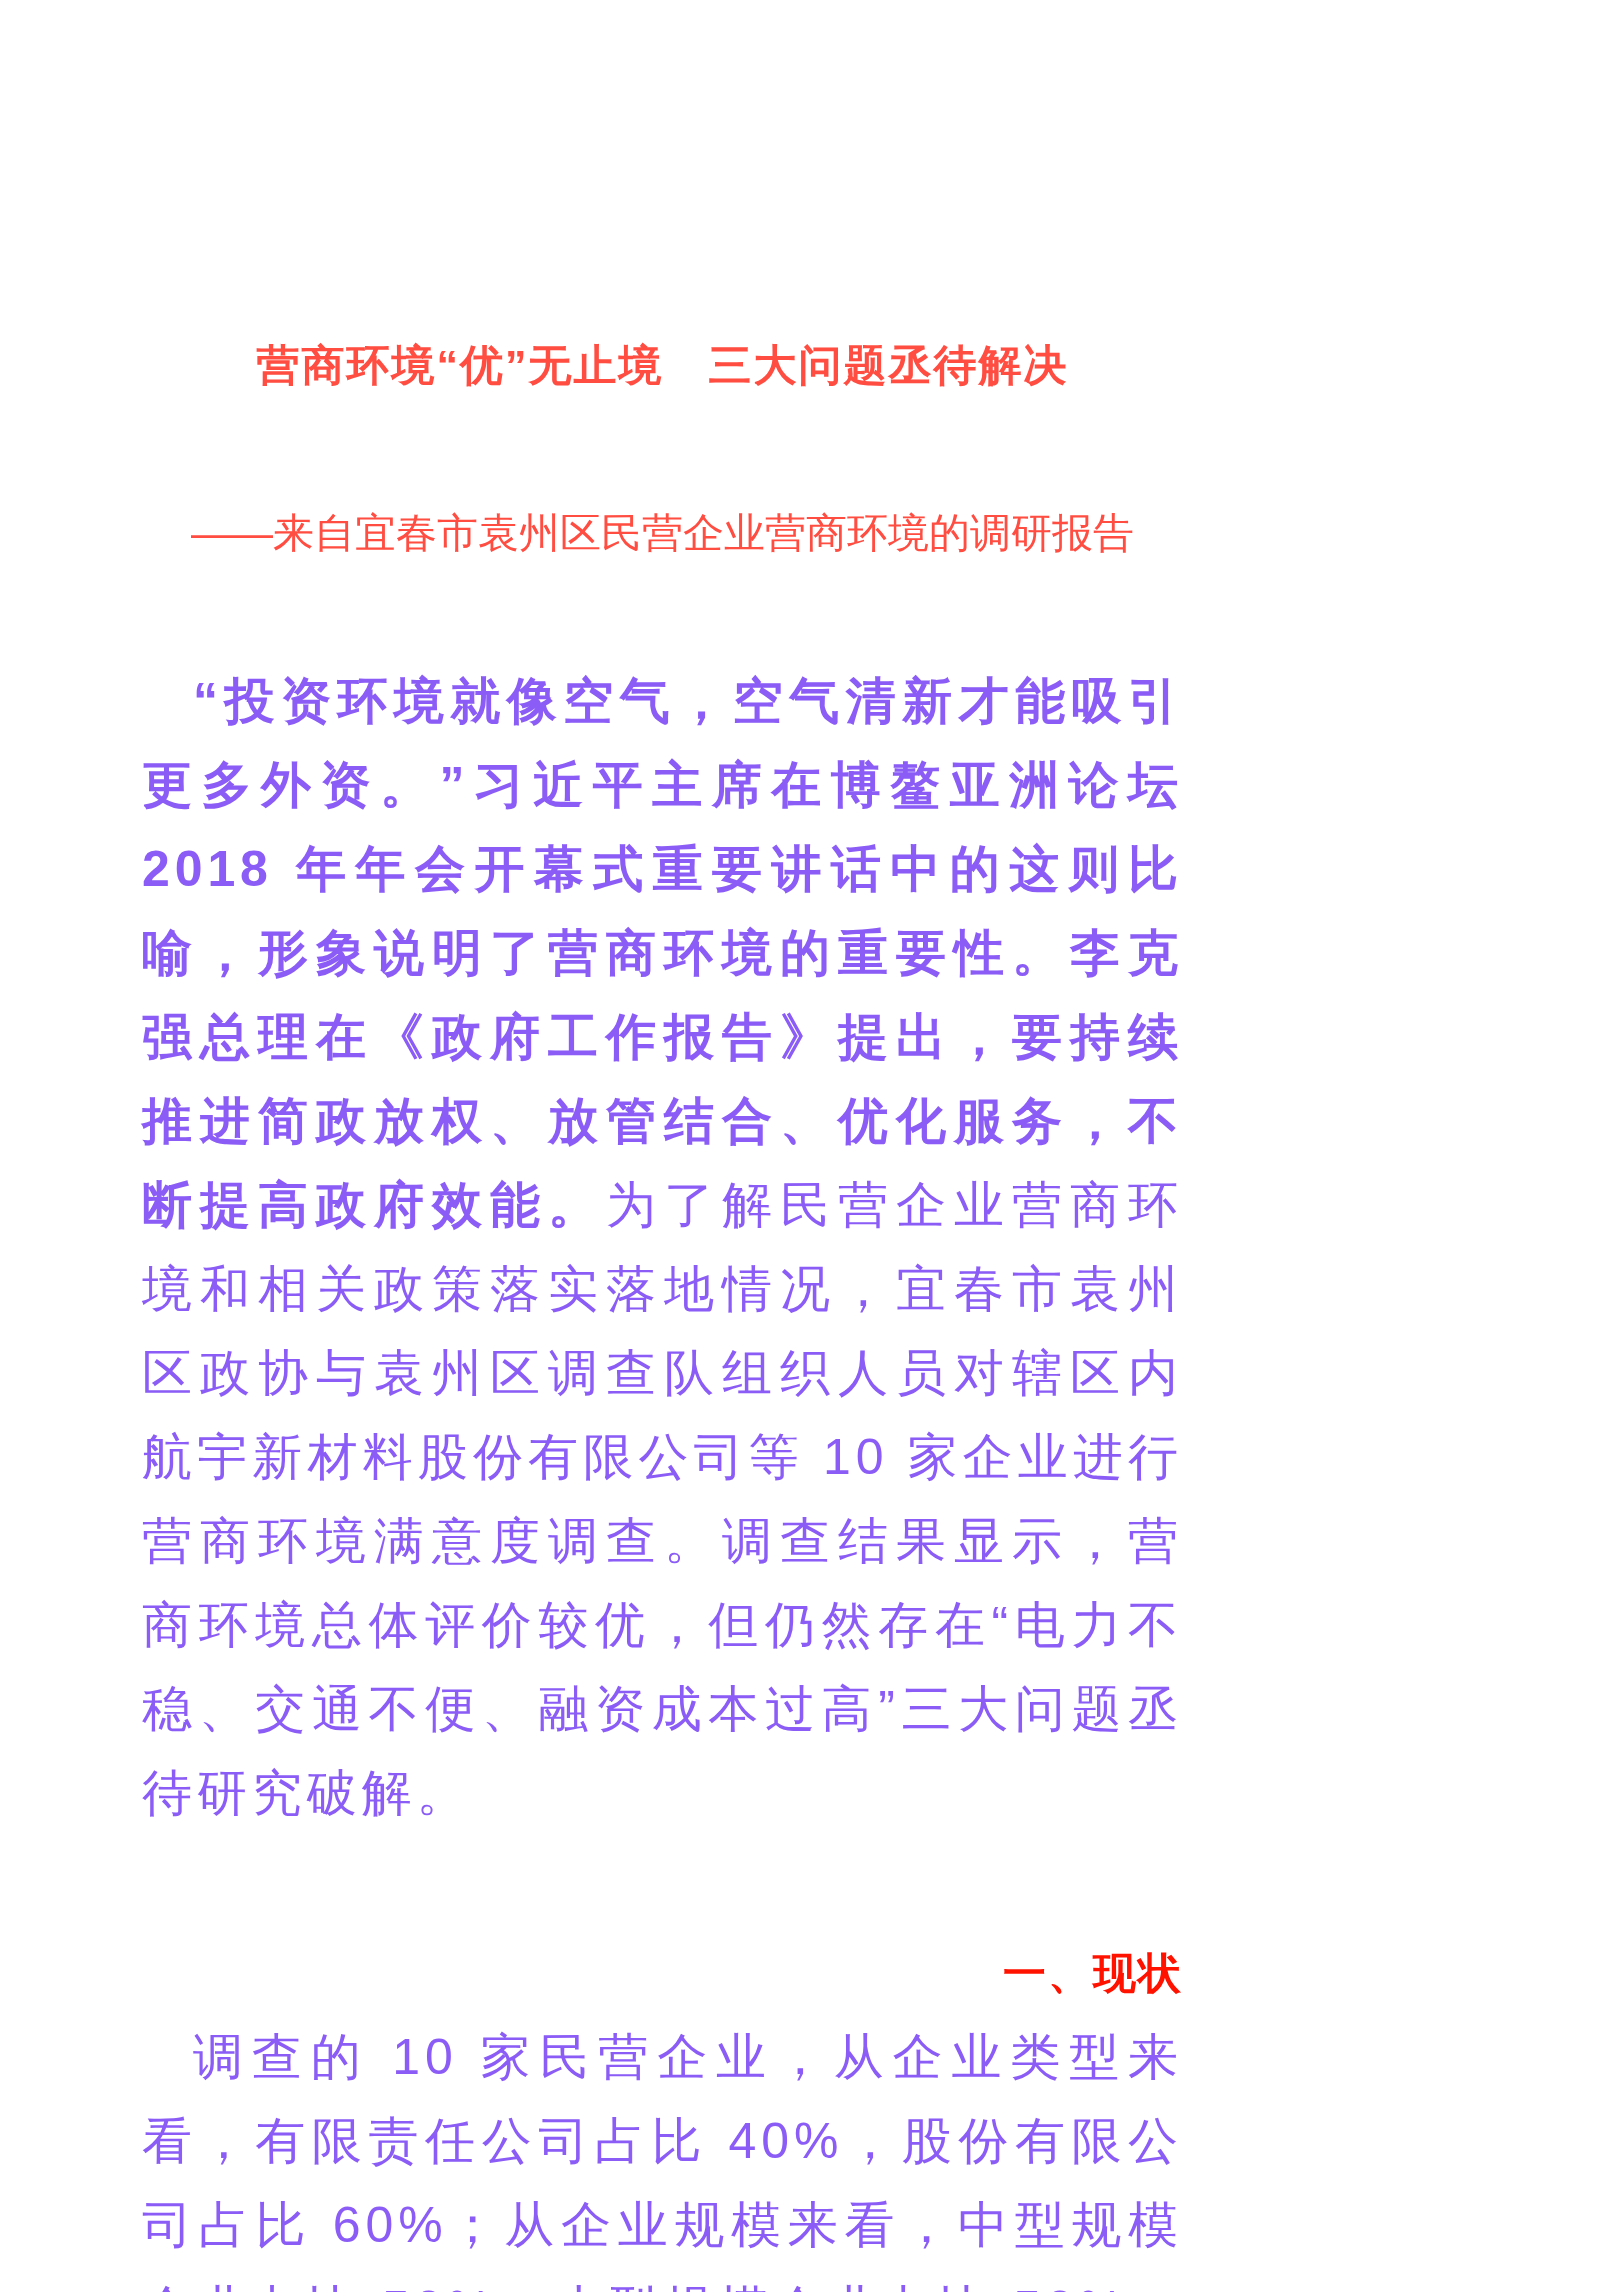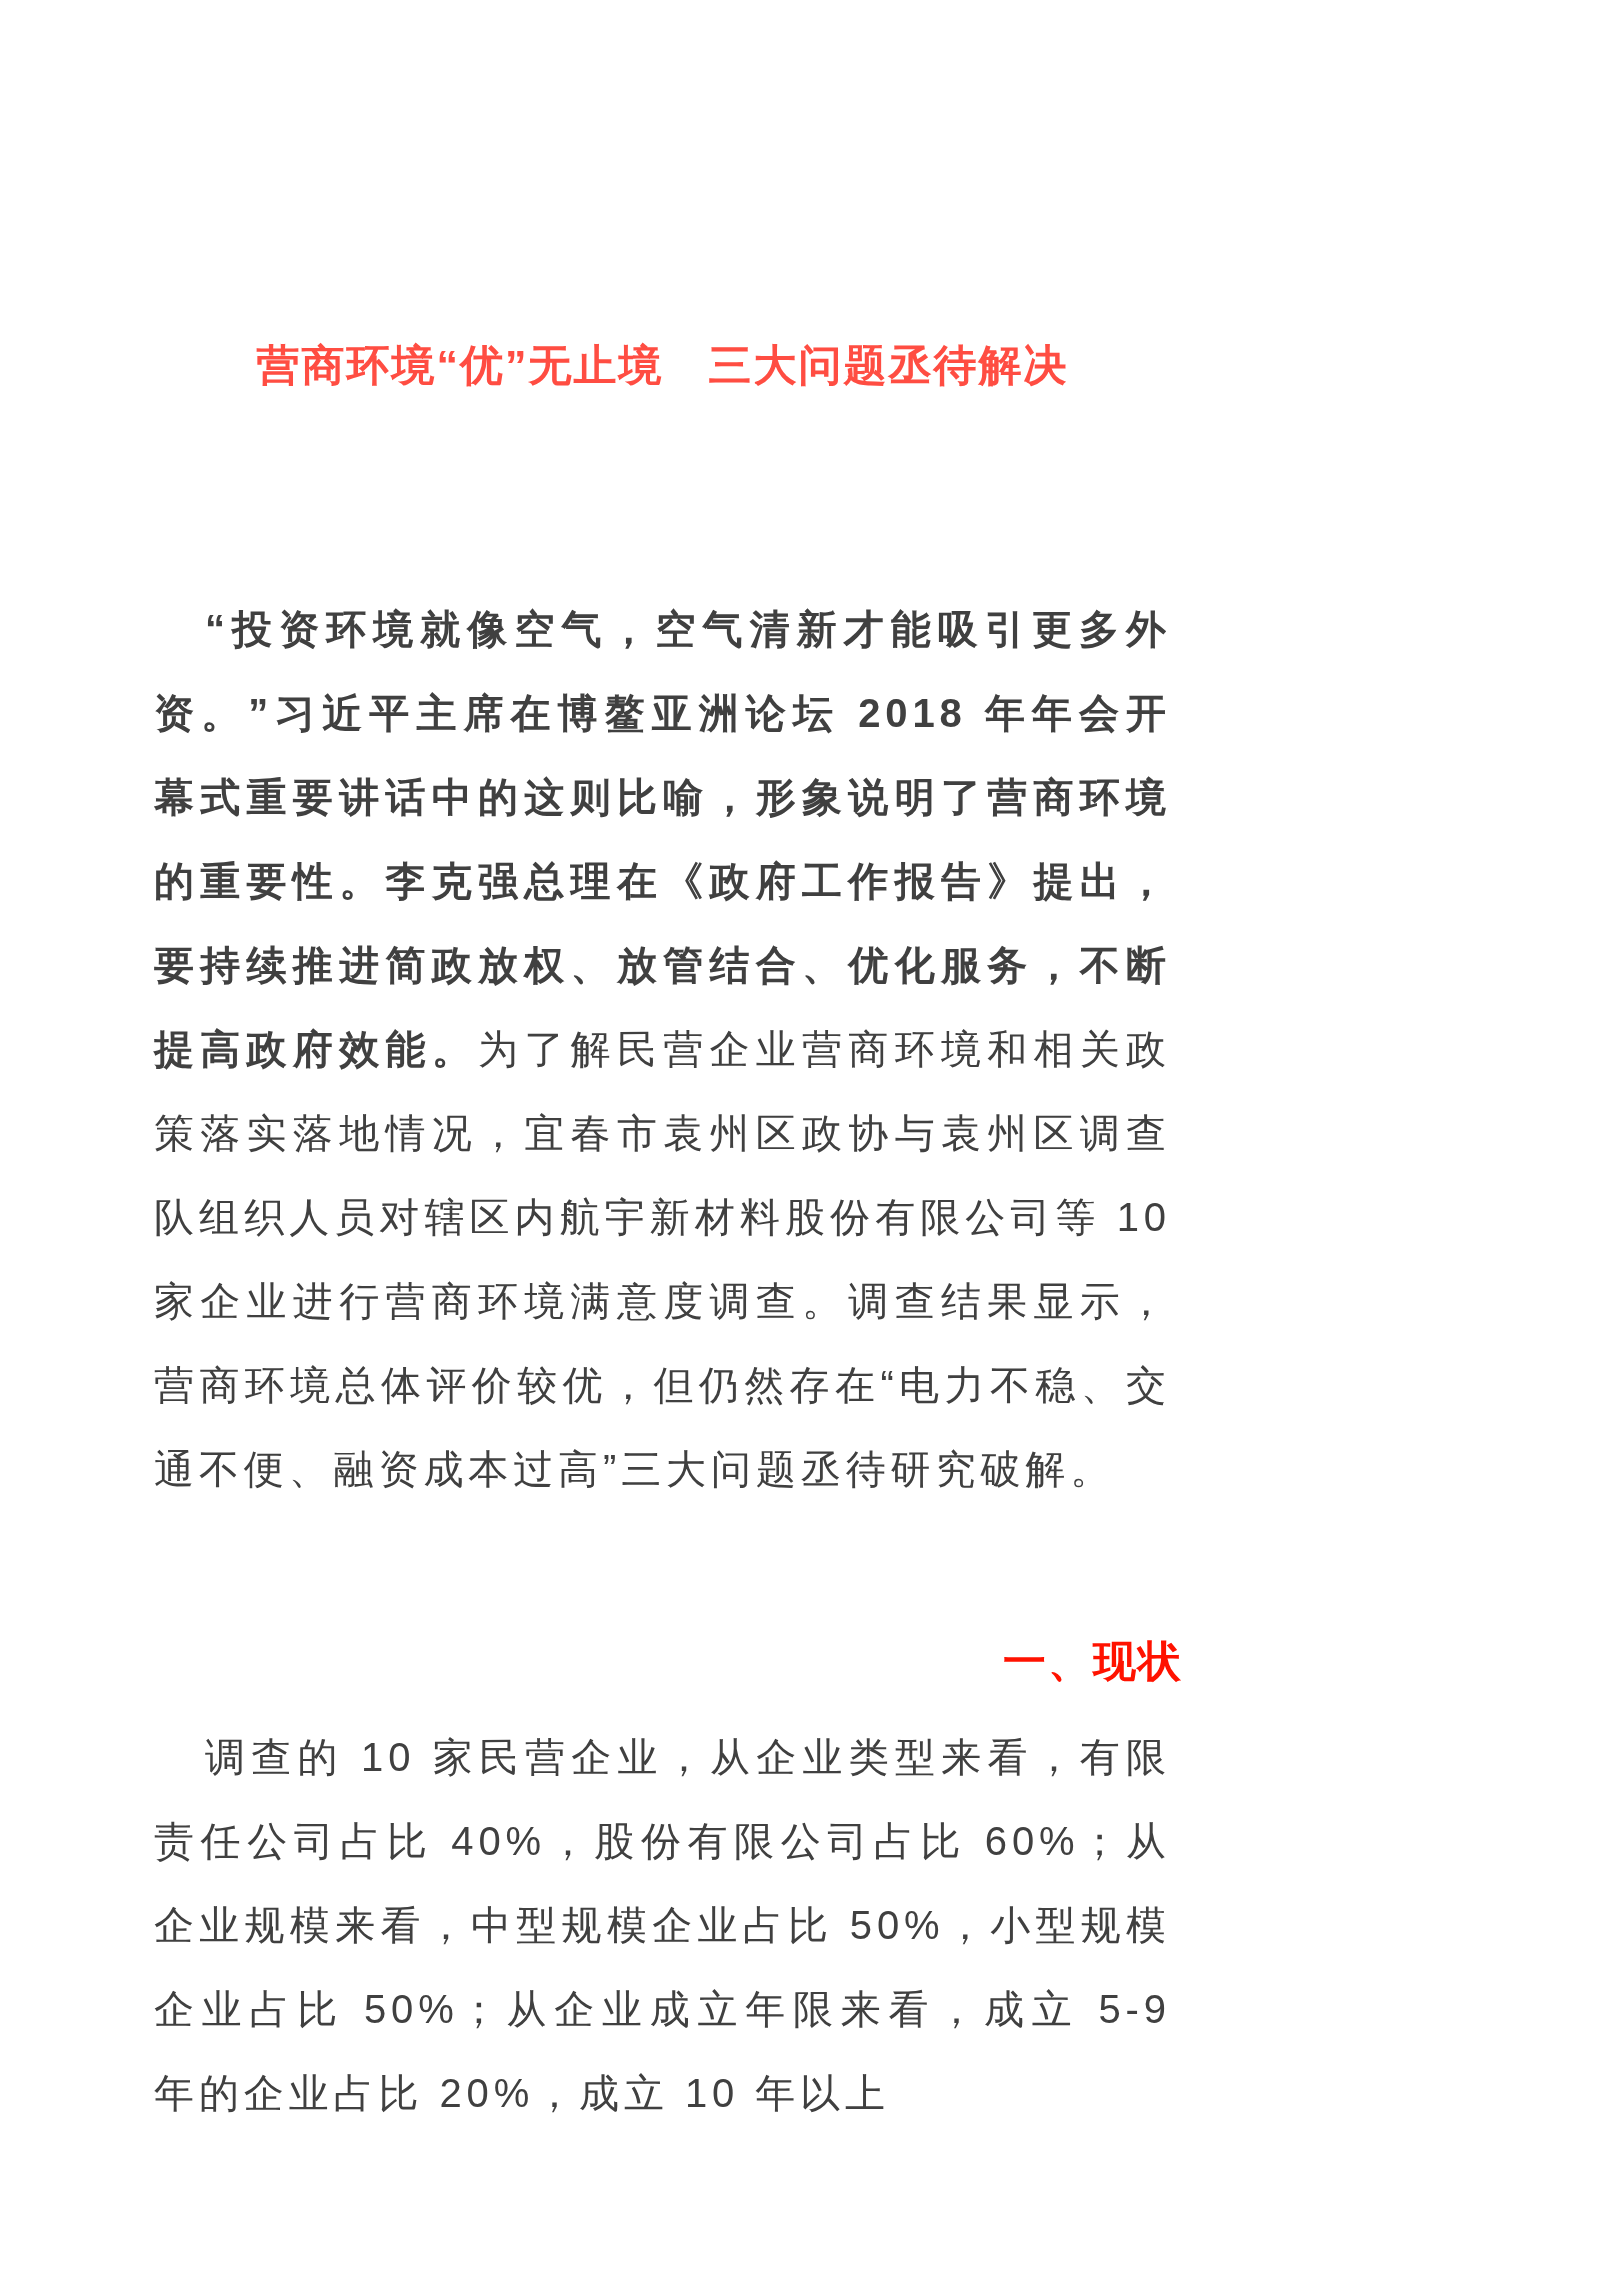--- a/index.html
+++ b/index.html
@@ -33,27 +33,27 @@
   .doc-subtitle {
     margin: 0;
     font-size: 41px;
     font-weight: normal;
     line-height: 84px;
     text-align: center;
     letter-spacing: 0px;
     color: var(--title-red, #FF4D42);
   }
   .body-para {
-    margin: 12px;
-    font-size: 40px;
+    margin: 0;
+    font-size: 50px;
     line-height: 84px;
     letter-spacing: 4.9px;
     text-align: justify;
     text-indent: 51px;
-    color: #404040;
+    color: #8b5cf6;
   }
   .body-para .bold-run {
     font-weight: bold;
   }
   .section-heading {
     margin: 11.8px 0 0 0;
     font-size: 43px;
     font-weight: bold;
     line-height: 84px;
     text-align: right;
@@ -63,20 +63,21 @@
 </style>
 </head>
 <body>
 
 <div class="page">
 
   <h1 class="doc-title">营商环境“优”无止境　三大问题丞待解决</h1>
 
   <div class="spacer-line"></div>
 
+  <h2 class="doc-subtitle">——来自宜春市袁州区民营企业营商环境的调研报告</h2>
 
   <div class="spacer-line"></div>
 
   <p class="body-para"><span class="bold-run">“投资环境就像空气，空气清新才能吸引更多外资。”习近平主席在博鳌亚洲论坛 2018 年年会开幕式重要讲话中的这则比喻，形象说明了营商环境的重要性。李克强总理在《政府工作报告》提出，要持续推进简政放权、放管结合、优化服务，不断提高政府效能。</span><span>为了解民营企业营商环境和相关政策落实落地情况，宜春市袁州区政协与袁州区调查队组织人员对辖区内航宇新材料股份有限公司等 10 家企业进行营商环境满意度调查。调查结果显示，营商环境总体评价较优，但仍然存在“电力不稳、交通不便、融资成本过高”三大问题丞待研究破解。</span></p>
 
   <div class="spacer-line"></div>
 
   <h3 class="section-heading">一、现状</h3>
 
   <p class="body-para"><span>调查的 10 家民营企业，从企业类型来看，有限责任公司占比 40%，股份有限公司占比 60%；从企业规模来看，中型规模企业占比 50%，小型规模企业占比 50%；从企业成立年限来看，成立 5-9 年的企业占比 20%，成立 10 年以上</span></p>

